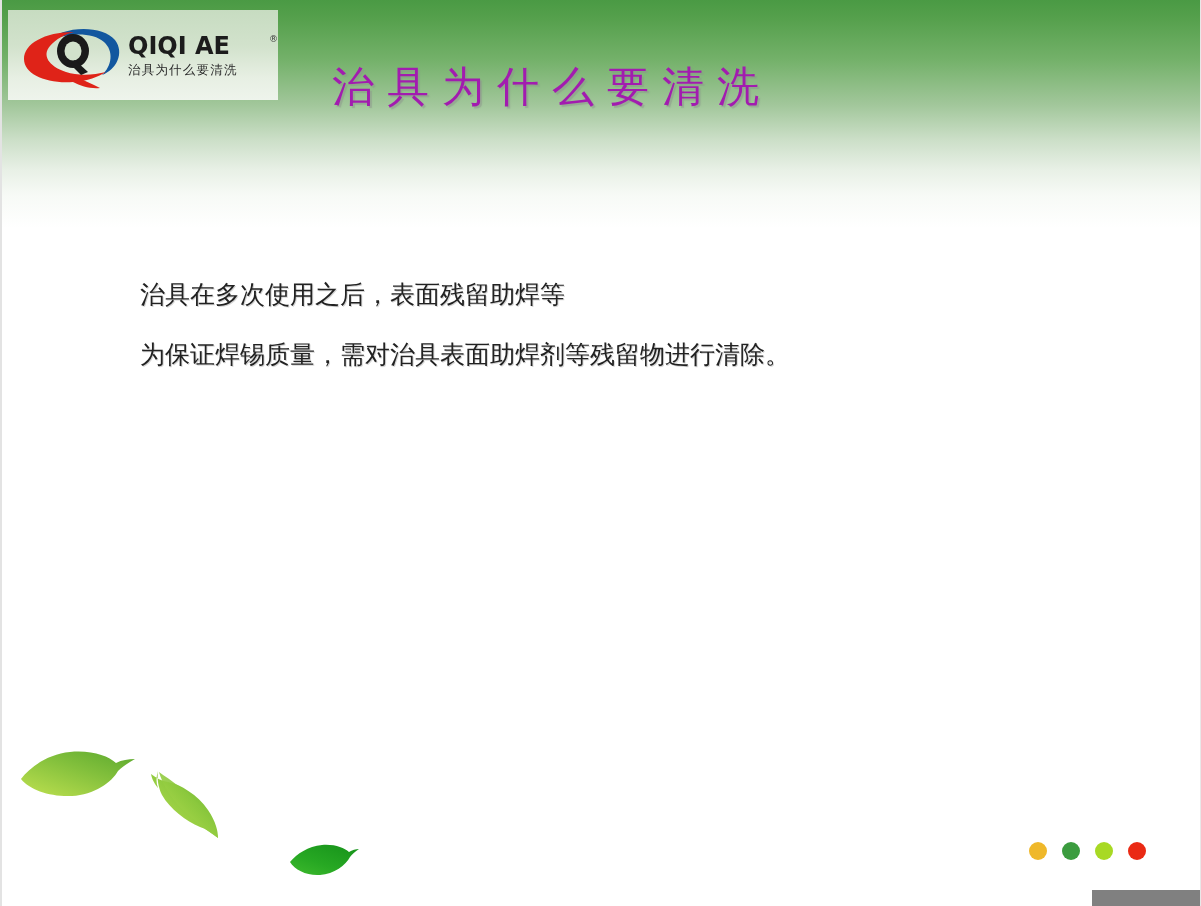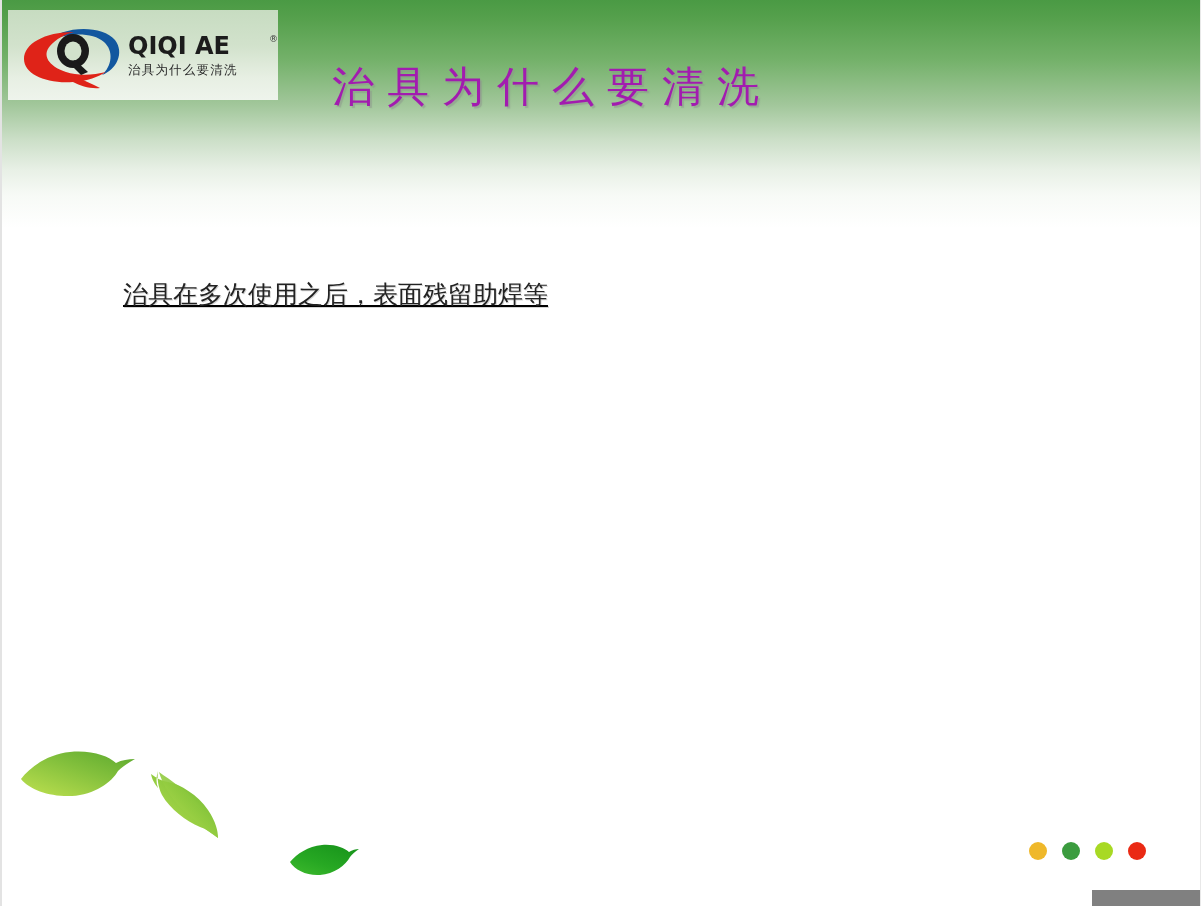--- a/index.html
+++ b/index.html
@@ -108,24 +108,23 @@
     letter-spacing: 13px;
     color: #a21caf;
     white-space: nowrap;
     text-shadow: 2px 2px 1px rgba(140,150,140,0.55);
     line-height: 1;
   }
 
   
   .body-block {
     position: absolute;
-    left: 121px;
+    left: 138px;
     top: 265px;
     width: 980px;
-    text-decoration: underline;
   }
   .body-line {
     font-family: "DejaVu Serif", "Liberation Serif", serif;
     font-size: 25px;
     color: #222222;
     line-height: 60px;
     white-space: nowrap;
     text-shadow: 1px 1px 0.5px rgba(150,150,150,0.40);
   }
 
@@ -189,20 +188,21 @@
       <div class="logo-wordmark">QIQI AE</div>
       <span class="logo-reg">®</span>
       <div class="logo-sub">治具为什么要清洗</div>
     </div>
   </div>
 
   <div class="slide-title">治具为什么要清洗</div>
 
   <div class="body-block">
     <div class="body-line">治具在多次使用之后，表面残留助焊等</div>
+    <div class="body-line">为保证焊锡质量，需对治具表面助焊剂等残留物进行清除。</div>
   </div>
 
   <div class="leaf" style="left:16px; top:738px;">
     <svg width="120" height="72" viewBox="0 0 120 72" xmlns="http://www.w3.org/2000/svg">
       <defs>
         <linearGradient id="lg1" x1="1" y1="0" x2="0.1" y2="1">
           <stop offset="0%" stop-color="#5aa82e"></stop>
           <stop offset="45%" stop-color="#83c03c"></stop>
           <stop offset="100%" stop-color="#bade4e"></stop>
         </linearGradient>

